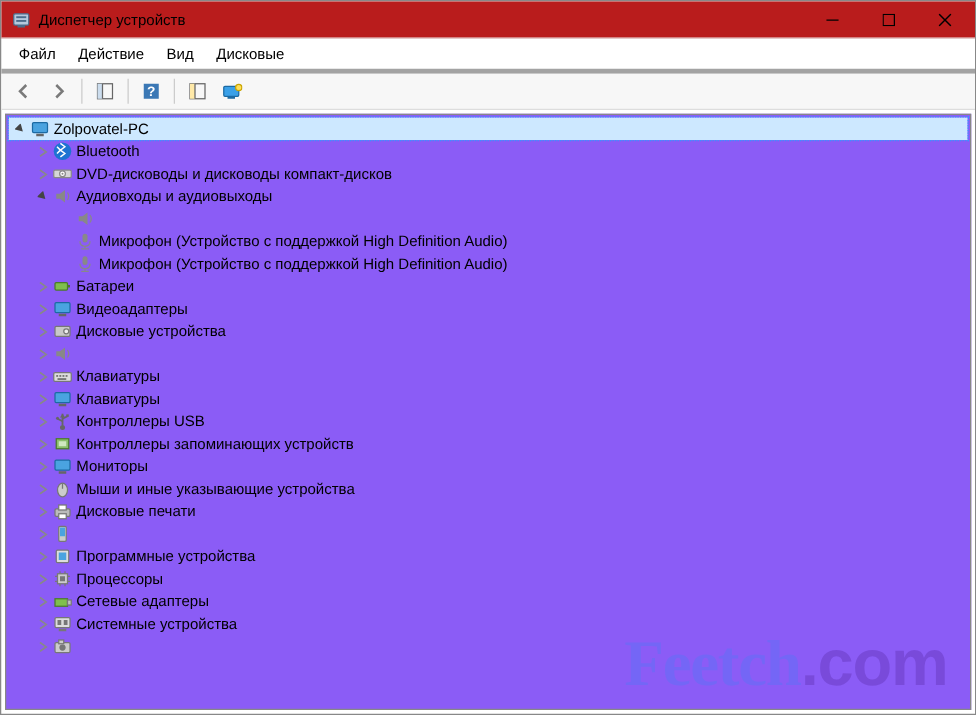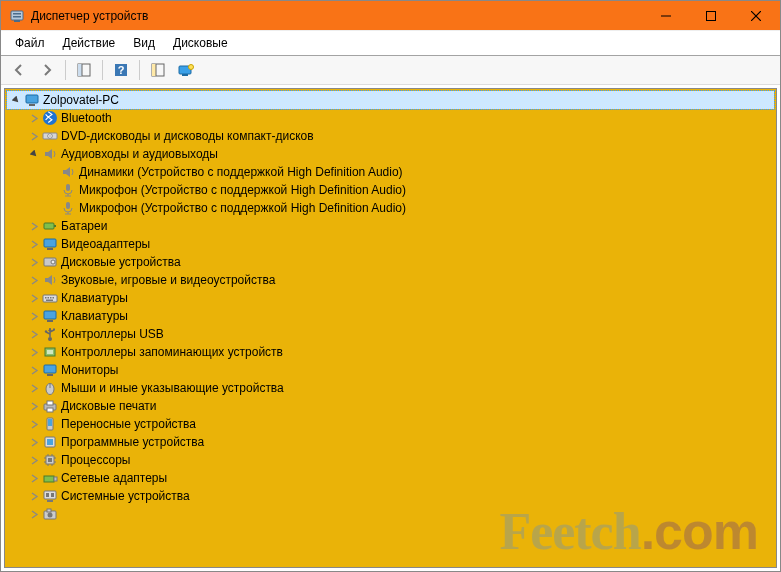--- a/index.html
+++ b/index.html
@@ -14,37 +14,37 @@
     display: flex;
     flex-direction: column;
     overflow: hidden;
     position: relative;
   }
   .titlebar {
     display: flex;
     align-items: center;
     height: 30px;
     padding: 0 2px 0 8px;
-    background: #f97316;
+    background: #b91c1c;
     border-bottom: 1px solid #eee;
   }
   .titlebar .app-icon { width: 16px; height: 16px; margin-right: 6px; }
   .titlebar .title { flex: 1; font-size: 12px; color: #000; }
   .win-controls { display: flex; }
   .win-btn {
     width: 45px; height: 29px;
     display: flex; align-items: center; justify-content: center;
     color: #000;
   }
   .menubar {
     display: flex;
     gap: 2px;
     padding: 2px 6px;
     font-size: 12px;
-    border-bottom: 1px solid #a3a3a3;
+    border-bottom: 4px solid #a3a3a3;
   }
   .menubar .menu-item { padding: 3px 8px; cursor: default; }
   .toolbar {
     display: flex;
     align-items: center;
     gap: 4px;
     padding: 3px 6px;
     border-bottom: 1px solid #ddd;
     background: #f7f7f7;
   }
@@ -52,21 +52,21 @@
     width: 24px; height: 22px;
     display: flex; align-items: center; justify-content: center;
     border: 1px solid transparent;
   }
   .tool-sep { width: 1px; height: 20px; background: #ccc; margin: 0 2px; }
   .tree-wrap {
     flex: 1;
     margin: 3px;
     border: 1px solid #888;
     overflow: auto;
-    background: #eab308;
+    background: #8b5cf6;
     padding: 2px;
   }
   .node { white-space: nowrap; }
   .row {
     display: flex;
     align-items: center;
     height: 18px;
     padding-left: 2px;
     cursor: default;
   }
@@ -255,21 +255,20 @@
         <div class="children">
           <div class="node">
               <div class="row">
             <span class="toggle blank"></span>
             <span class="node-icon">
                   <svg viewBox="0 0 16 16">
                     <path d="M3 6 L6 6 L10 3 L10 13 L6 10 L3 10 Z" fill="#888"></path>
                     <path d="M12 5 Q14 8 12 11" fill="none" stroke="#888"></path>
                   </svg>
                 </span>
-            <span class="label">Динамики (Устройство с поддержкой High Definition Audio)</span>
           </div>
             </div>
           <div class="node">
               <div class="row">
             <span class="toggle blank"></span>
             <span class="node-icon">
                   <svg viewBox="0 0 16 16">
                     <rect x="6" y="2" width="4" height="7" rx="2" fill="#888"></rect>
                     <path d="M4 8 Q4 12 8 12 Q12 12 12 8" fill="none" stroke="#888"></path>
                     <line x1="8" y1="12" x2="8" y2="14" stroke="#888"></line>
@@ -353,21 +352,20 @@
               <svg viewBox="0 0 9 9">
                 <path d="M2 1 L7 4.5 L2 8" fill="none" stroke="#888" stroke-width="1.3"></path>
               </svg>
             </span>
         <span class="node-icon">
               <svg viewBox="0 0 16 16">
                 <path d="M3 6 L6 6 L10 3 L10 13 L6 10 L3 10 Z" fill="#888"></path>
                 <path d="M12 5 Q14 8 12 11" fill="none" stroke="#888"></path>
               </svg>
             </span>
-        <span class="label">Звуковые, игровые и видеоустройства</span>
       </div>
         </div>
 
       <div class="node">
           <div class="row">
         <span class="toggle">
               <svg viewBox="0 0 9 9">
                 <path d="M2 1 L7 4.5 L2 8" fill="none" stroke="#888" stroke-width="1.3"></path>
               </svg>
             </span>
@@ -500,21 +498,20 @@
               <svg viewBox="0 0 9 9">
                 <path d="M2 1 L7 4.5 L2 8" fill="none" stroke="#888" stroke-width="1.3"></path>
               </svg>
             </span>
         <span class="node-icon">
               <svg viewBox="0 0 16 16">
                 <rect x="5" y="2" width="6" height="12" rx="1" fill="#ccc" stroke="#777"></rect>
                 <rect x="6" y="3" width="4" height="7" fill="#4aa3e0"></rect>
               </svg>
             </span>
-        <span class="label">Переносные устройства</span>
       </div>
         </div>
 
       <div class="node">
           <div class="row">
         <span class="toggle">
               <svg viewBox="0 0 9 9">
                 <path d="M2 1 L7 4.5 L2 8" fill="none" stroke="#888" stroke-width="1.3"></path>
               </svg>
             </span>

